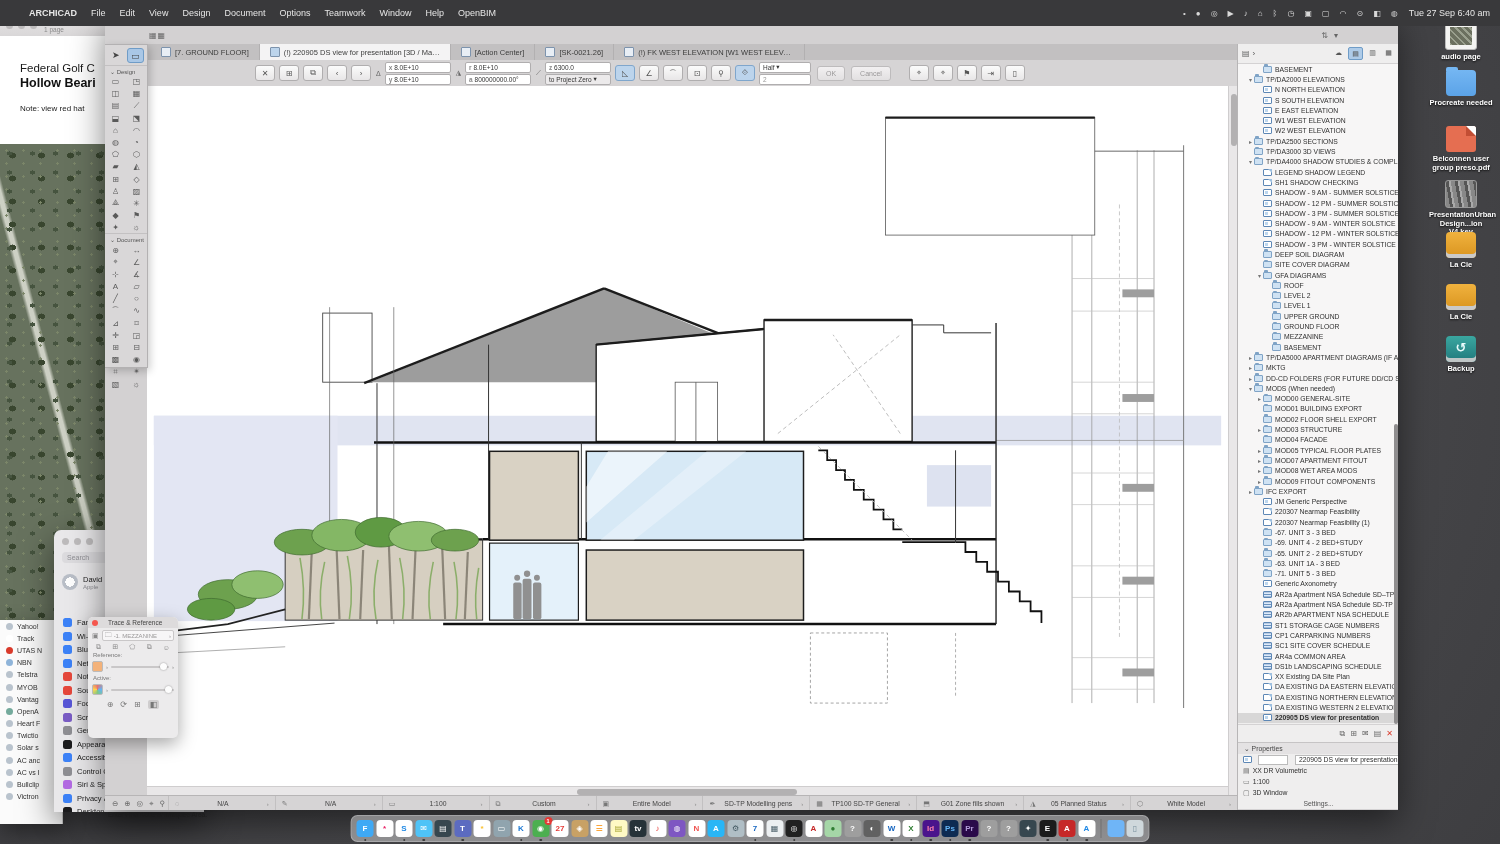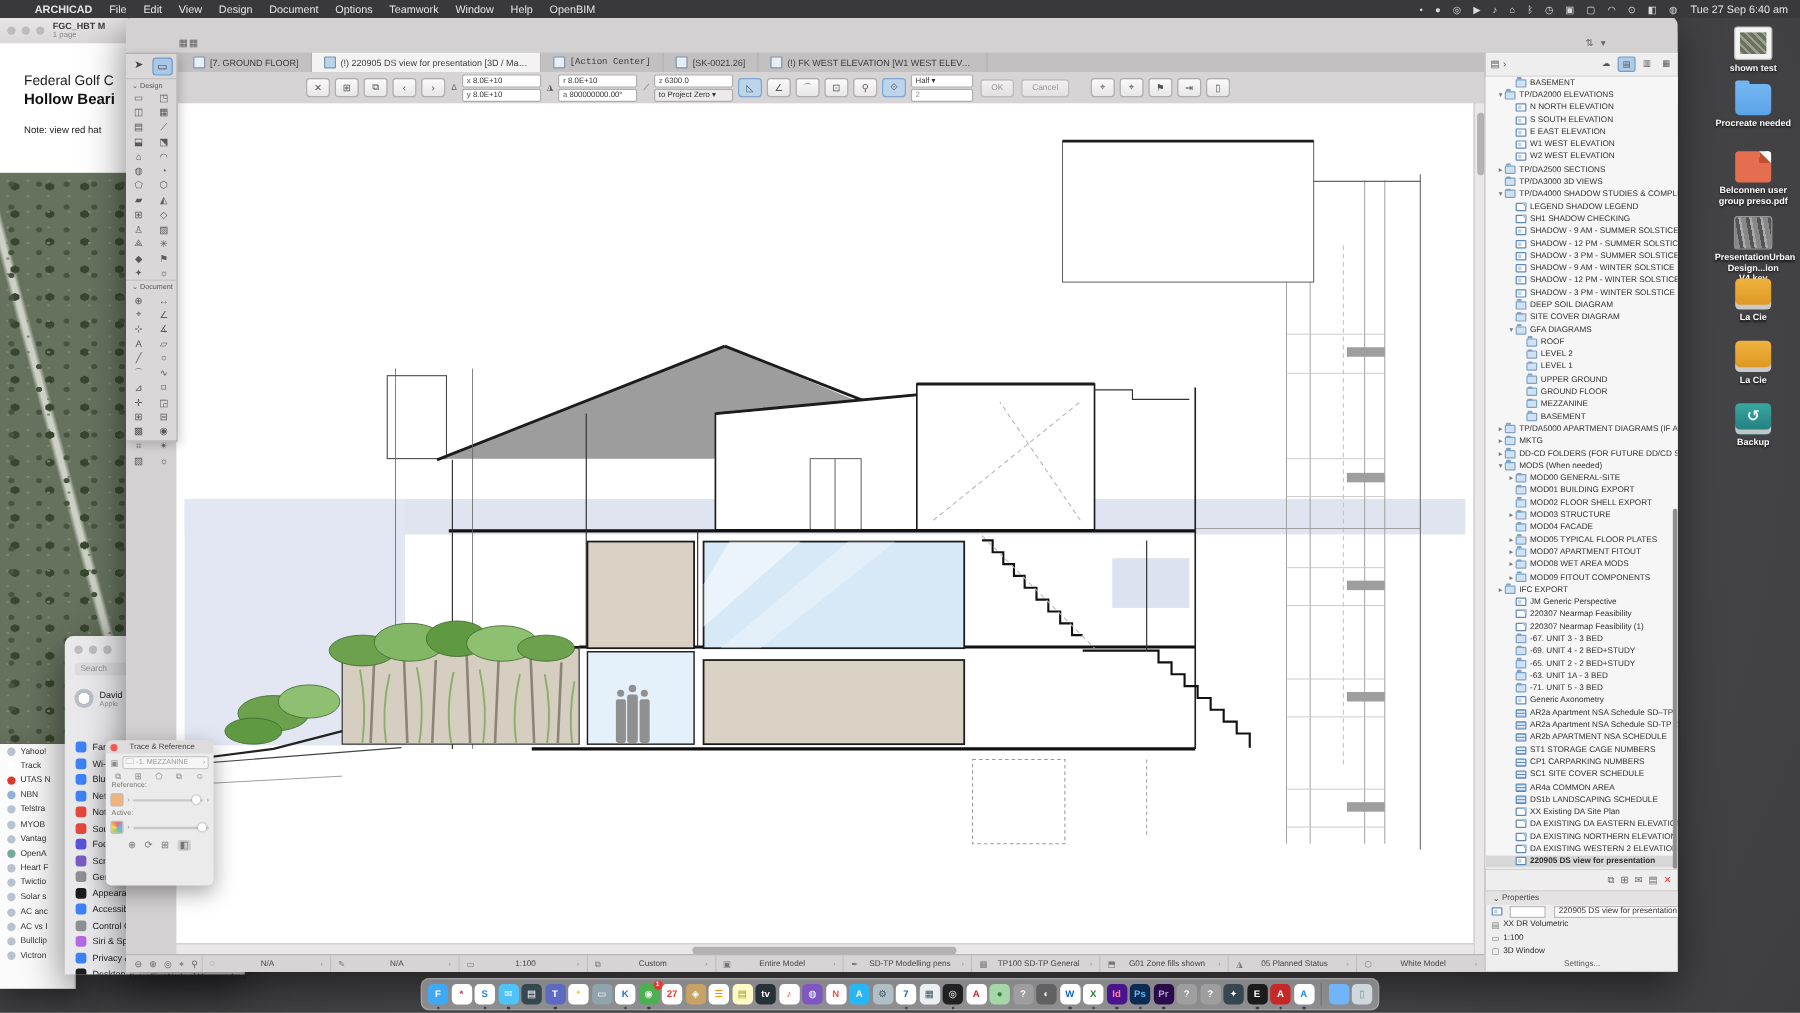--- a/index.html
+++ b/index.html
@@ -1,21 +1,21 @@
 <!DOCTYPE html>
 <html><head>
 <meta charset="utf-8">
 <style>
   html,body{margin:0;padding:0;width:1500px;height:844px;overflow:hidden;
     font-family:"Liberation Sans","DejaVu Sans",sans-serif;-webkit-font-smoothing:antialiased;}
   .desktop{position:absolute;inset:0;background:
     radial-gradient(circle at 50% 40%, #545456 0%, #47474a 60%, #3e3e41 100%);}
   .abs{position:absolute;}
   
-  .menubar{position:absolute;left:0;top:0;width:1500px;height:15px;background:#39393b;
+  .menubar{position:absolute;left:0;top:0;width:1500px;height:26px;background:#39393b;
     display:flex;align-items:center;color:#e6e6e6;font-size:9px;z-index:50;}
   .menubar .apple{margin:0 10px 0 12px;font-size:9px;}
   .menubar .mitem{padding:0 7px;white-space:nowrap;}
   .menubar .mitem.b{font-weight:bold;}
   .menubar .spacer{flex:1;}
   .menubar .sicon{padding:0 5px;font-size:8px;color:#d9d9d9;}
   .menubar .clock{padding:0 10px 0 6px;white-space:nowrap;}
   
   .dicon{position:absolute;width:64px;text-align:center;z-index:5;}
   .dicon .ic{width:30px;height:26px;margin:0 auto;border-radius:3px;position:relative;}
@@ -191,21 +191,21 @@
   <span class="apple"></span>
   <span id="menuItems"><span class="mitem b">ARCHICAD</span><span class="mitem">File</span><span class="mitem">Edit</span><span class="mitem">View</span><span class="mitem">Design</span><span class="mitem">Document</span><span class="mitem">Options</span><span class="mitem">Teamwork</span><span class="mitem">Window</span><span class="mitem">Help</span><span class="mitem">OpenBIM</span></span>
   <span class="spacer"></span>
   <span id="statusIcons"><span class="sicon">•</span><span class="sicon">●</span><span class="sicon">◎</span><span class="sicon">▶</span><span class="sicon">♪</span><span class="sicon">⌂</span><span class="sicon">ᛒ</span><span class="sicon">◷</span><span class="sicon">▣</span><span class="sicon">▢</span><span class="sicon">◠</span><span class="sicon">⊙</span><span class="sicon">◧</span><span class="sicon">◍</span></span>
   <span class="clock">Tue 27 Sep 6:40 am</span>
 </div>
 
 <div id="desktopIcons">
     <div class="dicon" style="left: 1429px; top: 22px;">
       <div class="ic doc"></div>
-      <div class="lbl">shown test</div>
+      <div class="lbl">audio page</div>
     </div>
     <div class="dicon" style="left: 1429px; top: 70px;">
       <div class="ic folder"></div>
       <div class="lbl">Procreate needed</div>
     </div>
     <div class="dicon" style="left: 1429px; top: 126px;">
       <div class="ic keynote"></div>
       <div class="lbl">Belconnen user
 group preso.pdf</div>
     </div>
@@ -399,21 +399,21 @@
       <div class="tab">
         <span class="tabic"></span>
         <span style="overflow: hidden; text-overflow: ellipsis;">[7. GROUND FLOOR]</span>
       </div>
       <div class="tab active">
         <span class="tabic"></span>
         <span style="overflow: hidden; text-overflow: ellipsis;">(!) 220905 DS view for presentation [3D / Marqu...</span>
       </div>
       <div class="tab">
         <span class="tabic"></span>
-        <span style="overflow: hidden; text-overflow: ellipsis; font-family: Liberation Mono, monospace;">[Action Center]</span>
+        <span style="overflow: hidden; text-overflow: ellipsis;">[Action Center]</span>
       </div>
       <div class="tab">
         <span class="tabic"></span>
         <span style="overflow: hidden; text-overflow: ellipsis;">[SK-0021.26]</span>
       </div>
       <div class="tab">
         <span class="tabic"></span>
         <span style="overflow: hidden; text-overflow: ellipsis;">(!) FK WEST ELEVATION [W1 WEST ELEVATION]</span>
       </div>
       <span class="tright">

